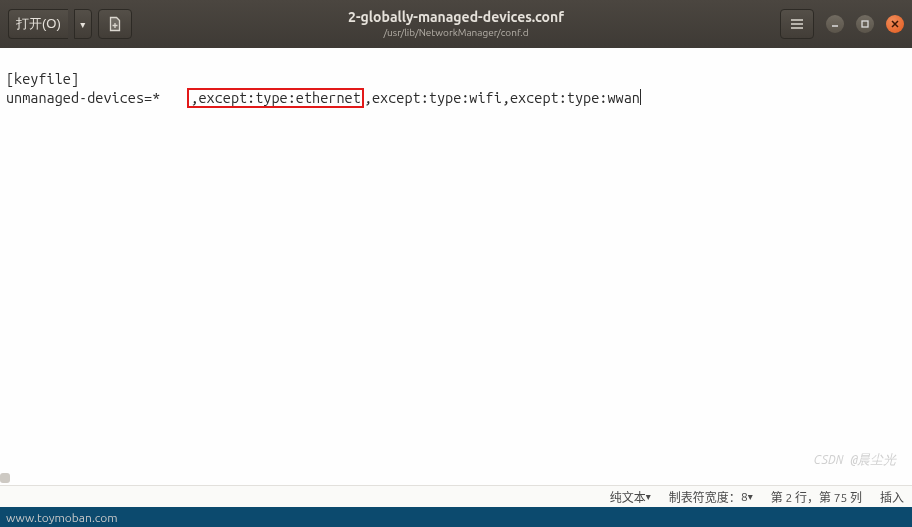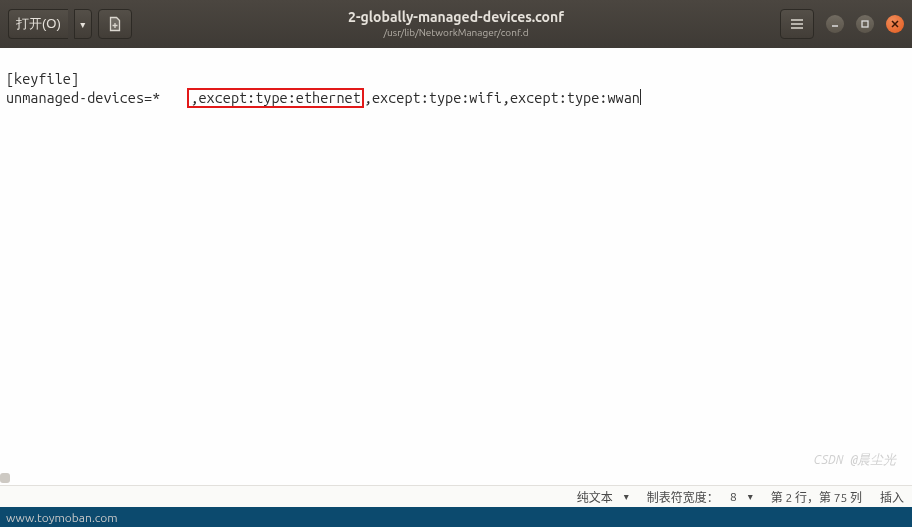--- a/index.html
+++ b/index.html
@@ -18,21 +18,21 @@
   .winctl { width: 18px; height: 18px; border-radius: 50%; display: flex; align-items: center; justify-content: center; font-size: 10px; color: #2b2823; margin-left: 6px; cursor: pointer; }
   .winctl.min, .winctl.max { background: linear-gradient(to bottom,#716b61,#5b554b); color:#ddd; }
   .winctl.close { background: radial-gradient(circle at 35% 30%, #f08b59, #e25b1e); color:#3a1605; }
   .editor { position: relative; height: calc(527px - 48px - 22px - 20px); background: #fefefe; padding: 4px 6px; font-family: "Ubuntu Mono","DejaVu Sans Mono",monospace; font-size: 14.5px; color: #2b2b2b; line-height: 1.25; white-space: pre; }
   .hlbox { border: 2px solid #e21919; padding: 0 1px; display: inline-block; line-height: 1.1; margin-left: 27px; }
   .caret { display:inline-block; width:1px; height:16px; background:#2b2b2b; vertical-align:-2px; }
   .scrollbar { position:absolute; right:0; bottom:0; height:14px; width:100%; background:transparent; }
   .scrollbar .thumb { position:absolute; left:0; top:2px; width:10px; height:10px; background:#cdc9c3; border-radius:3px; }
   .statusbar { height: 22px; background: #fafaf8; border-top:1px solid #e2e0dc; display:flex; align-items:center; font-size:12px; color:#4a4a4a; padding: 0 8px; gap:18px; }
   .statusbar .spacer { flex:1; }
-  .st-item { display:flex; align-items:center; gap:11px; cursor:pointer; }
+  .st-item { display:flex; align-items:center; gap:0; cursor:pointer; }
   .footer { height:20px; display:flex; align-items:center; font-size:12px; color:#b7b7b7; padding:0 6px; background:#0c4a6e; }
   .footer .spacer { flex:1; }
   .watermark { position:absolute; right:16px; bottom:18px; font-size:13px; color:#d0d0d0; pointer-events:none; font-style:italic; }
 </style>
 </head>
 <body>
 
 <div class="titlebar">
   <div class="tb-left">
     <button class="btn split-left">打开(O)</button>

